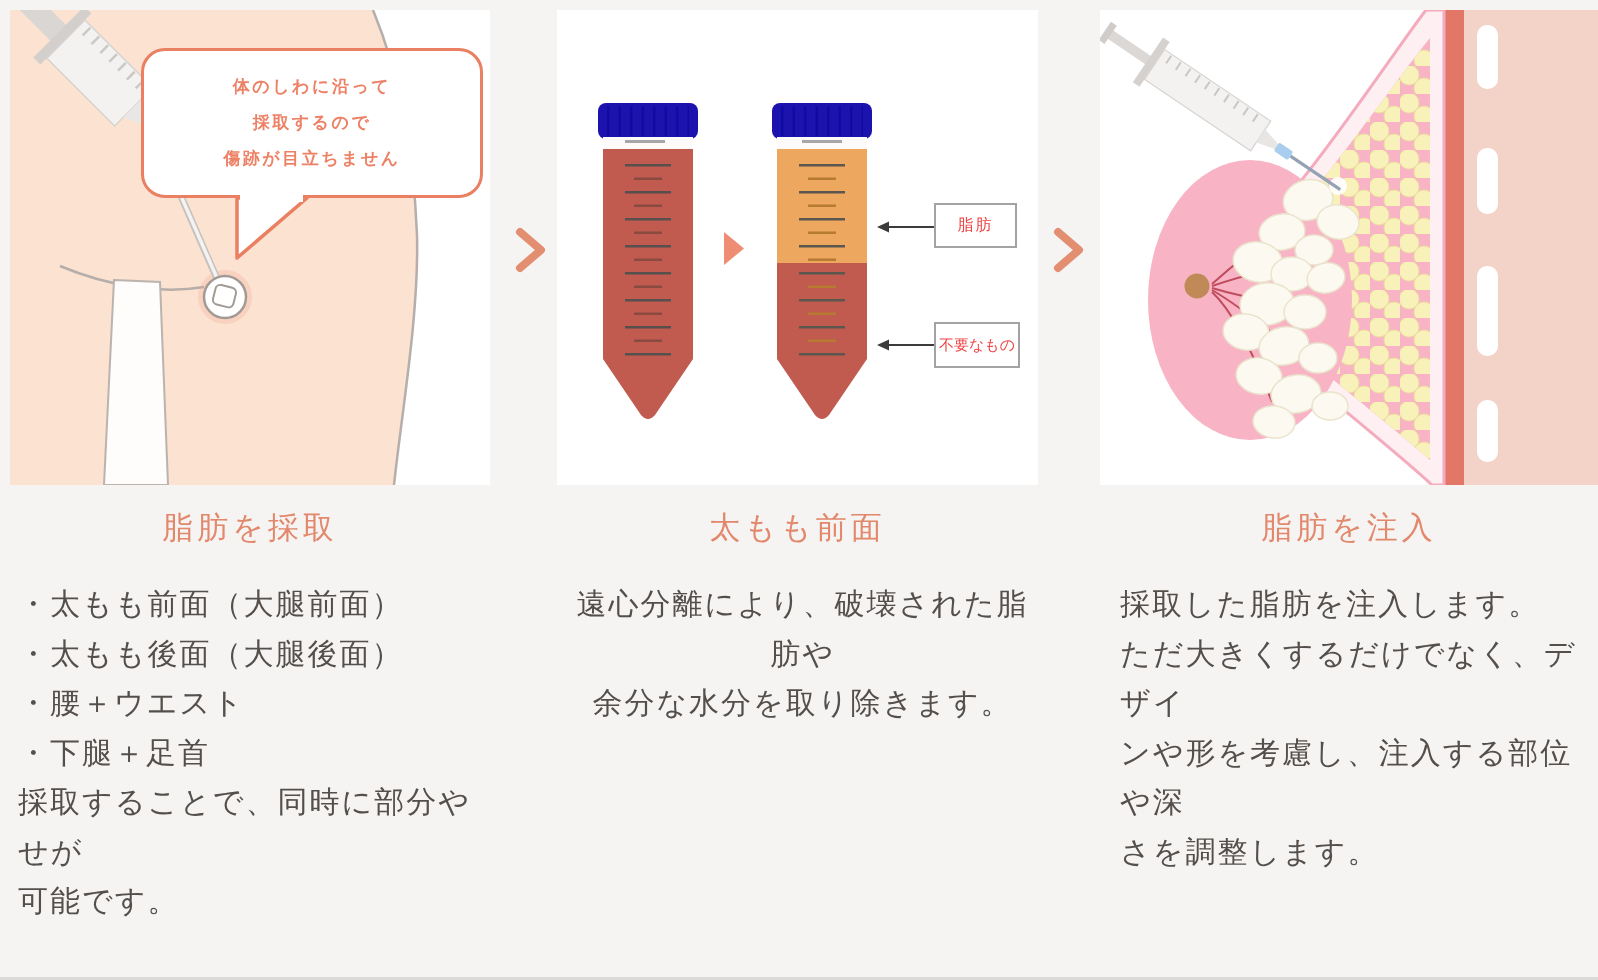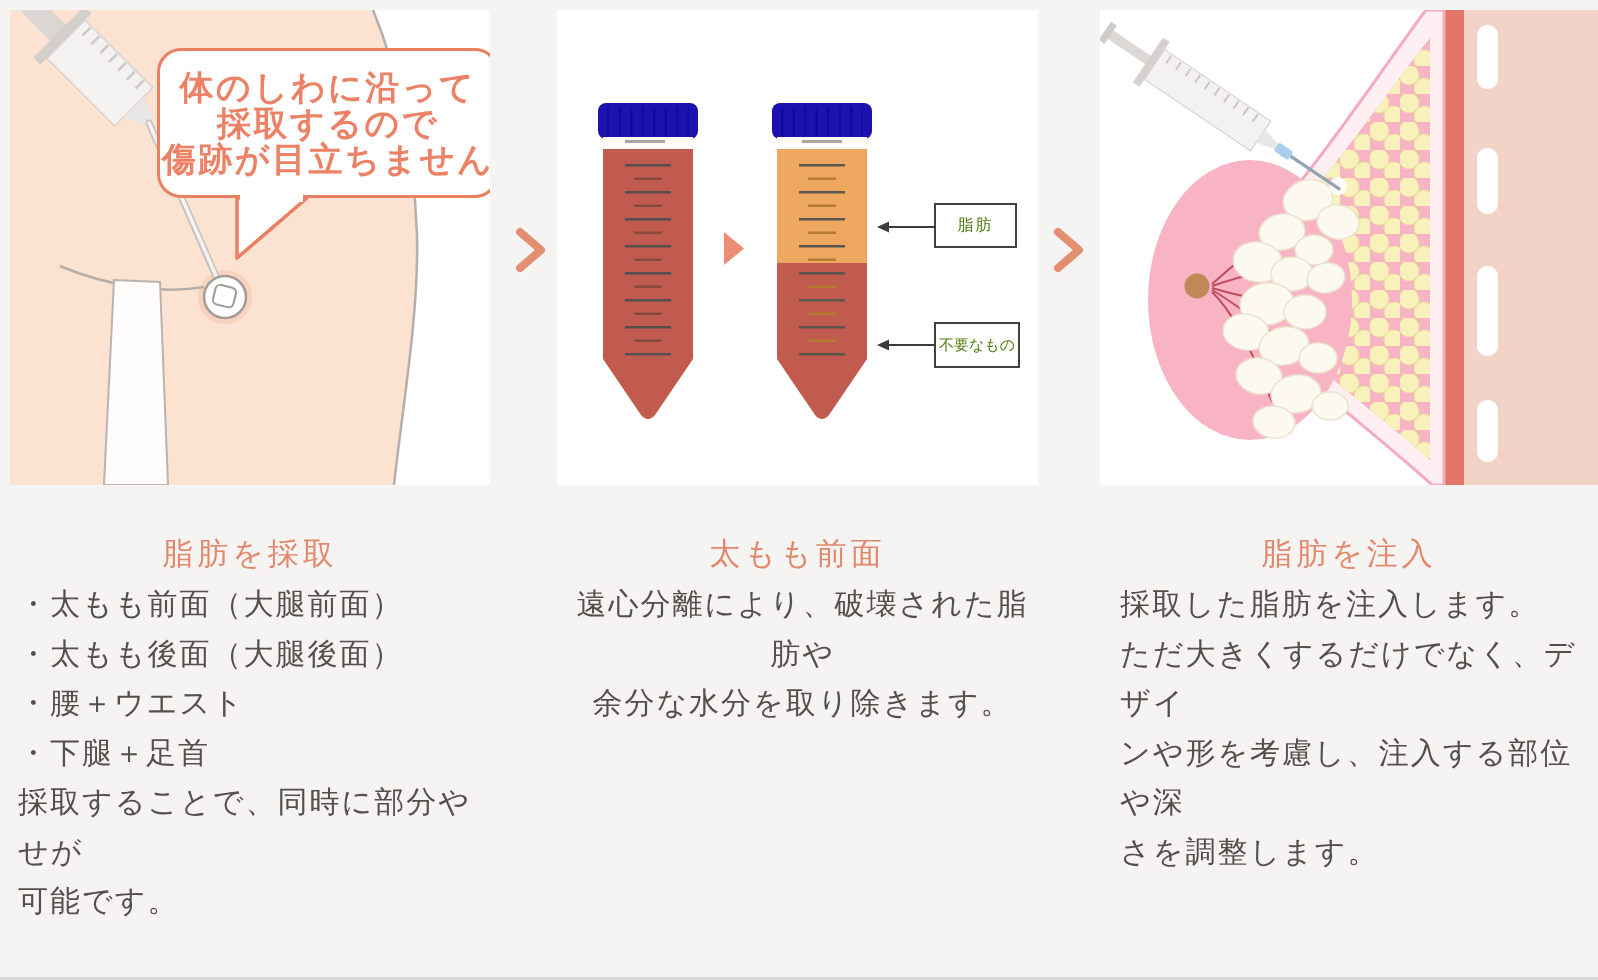--- a/index.html
+++ b/index.html
@@ -5,36 +5,36 @@
   html,body{margin:0;padding:0;background:#f5f4f2;}
   .page{position:relative;width:1598px;height:980px;background:#f5f4f2;overflow:hidden;
         font-family:"Liberation Sans","DejaVu Sans",sans-serif;}
   .img-panel{position:absolute;top:10px;height:475px;background:#fff;overflow:hidden;}
   #panel1{left:10px;width:480px;}
   #panel2{left:557px;width:481px;}
   #panel3{left:1100px;width:498px;}
   .chevron{position:absolute;top:226px;}
   .step-title{position:absolute;top:506px;height:44px;line-height:44px;text-align:center;
         font-family:"Liberation Serif","DejaVu Serif",serif;font-size:31px;letter-spacing:4px;
-        color:#e2886c;font-weight:500;margin-top:26px;}
+        color:#e2886c;font-weight:500;}
   #title1{left:10px;width:480px;}
   #title2{left:557px;width:481px;}
   #title3{left:1100px;width:498px;}
   .step-text{position:absolute;top:579px;font-size:30px;line-height:49.5px;letter-spacing:2px;
         color:#554f4c;}
   #text1{left:10px;width:476px;padding-left:8px;}
   #text2{left:557px;width:471px;padding-left:10px;text-align:center;}
   #text3{left:1100px;width:478px;padding-left:20px;}
   .bubble{position:absolute;left:131px;top:38px;width:342px;height:150px;box-sizing:border-box;
         background:#fff;border:3.5px solid #ea7f61;border-radius:24px;
         display:flex;flex-direction:column;justify-content:center;text-align:center;
-        color:#ed8165;font-weight:bold;font-size:34px;line-height:36px;letter-spacing:2.5px;margin-left:16px;}
+        color:#ed8165;font-weight:bold;font-size:17px;line-height:36px;letter-spacing:2.5px;}
   .bubble-tail{position:absolute;left:217px;top:184px;}
-  .tube-label{position:absolute;box-sizing:border-box;background:#fff;border:2px solid #404040;
-        display:flex;align-items:center;justify-content:center;color:#4d7c0f;}
+  .tube-label{position:absolute;box-sizing:border-box;background:#fff;border:2px solid #a3a3a3;
+        display:flex;align-items:center;justify-content:center;color:#ef4444;}
   #label-fat{left:377px;top:193px;width:83px;height:45px;font-size:16px;letter-spacing:2px;}
   #label-waste{left:377px;top:312px;width:86px;height:46px;font-size:15px;text-align:right;}
   .bottom-edge{position:absolute;left:0;bottom:0;width:100%;height:3px;background:#dbd9d7;}
 </style>
 </head>
 <body>
 
 <div class="page">
 
   <div class="img-panel" id="panel1">

